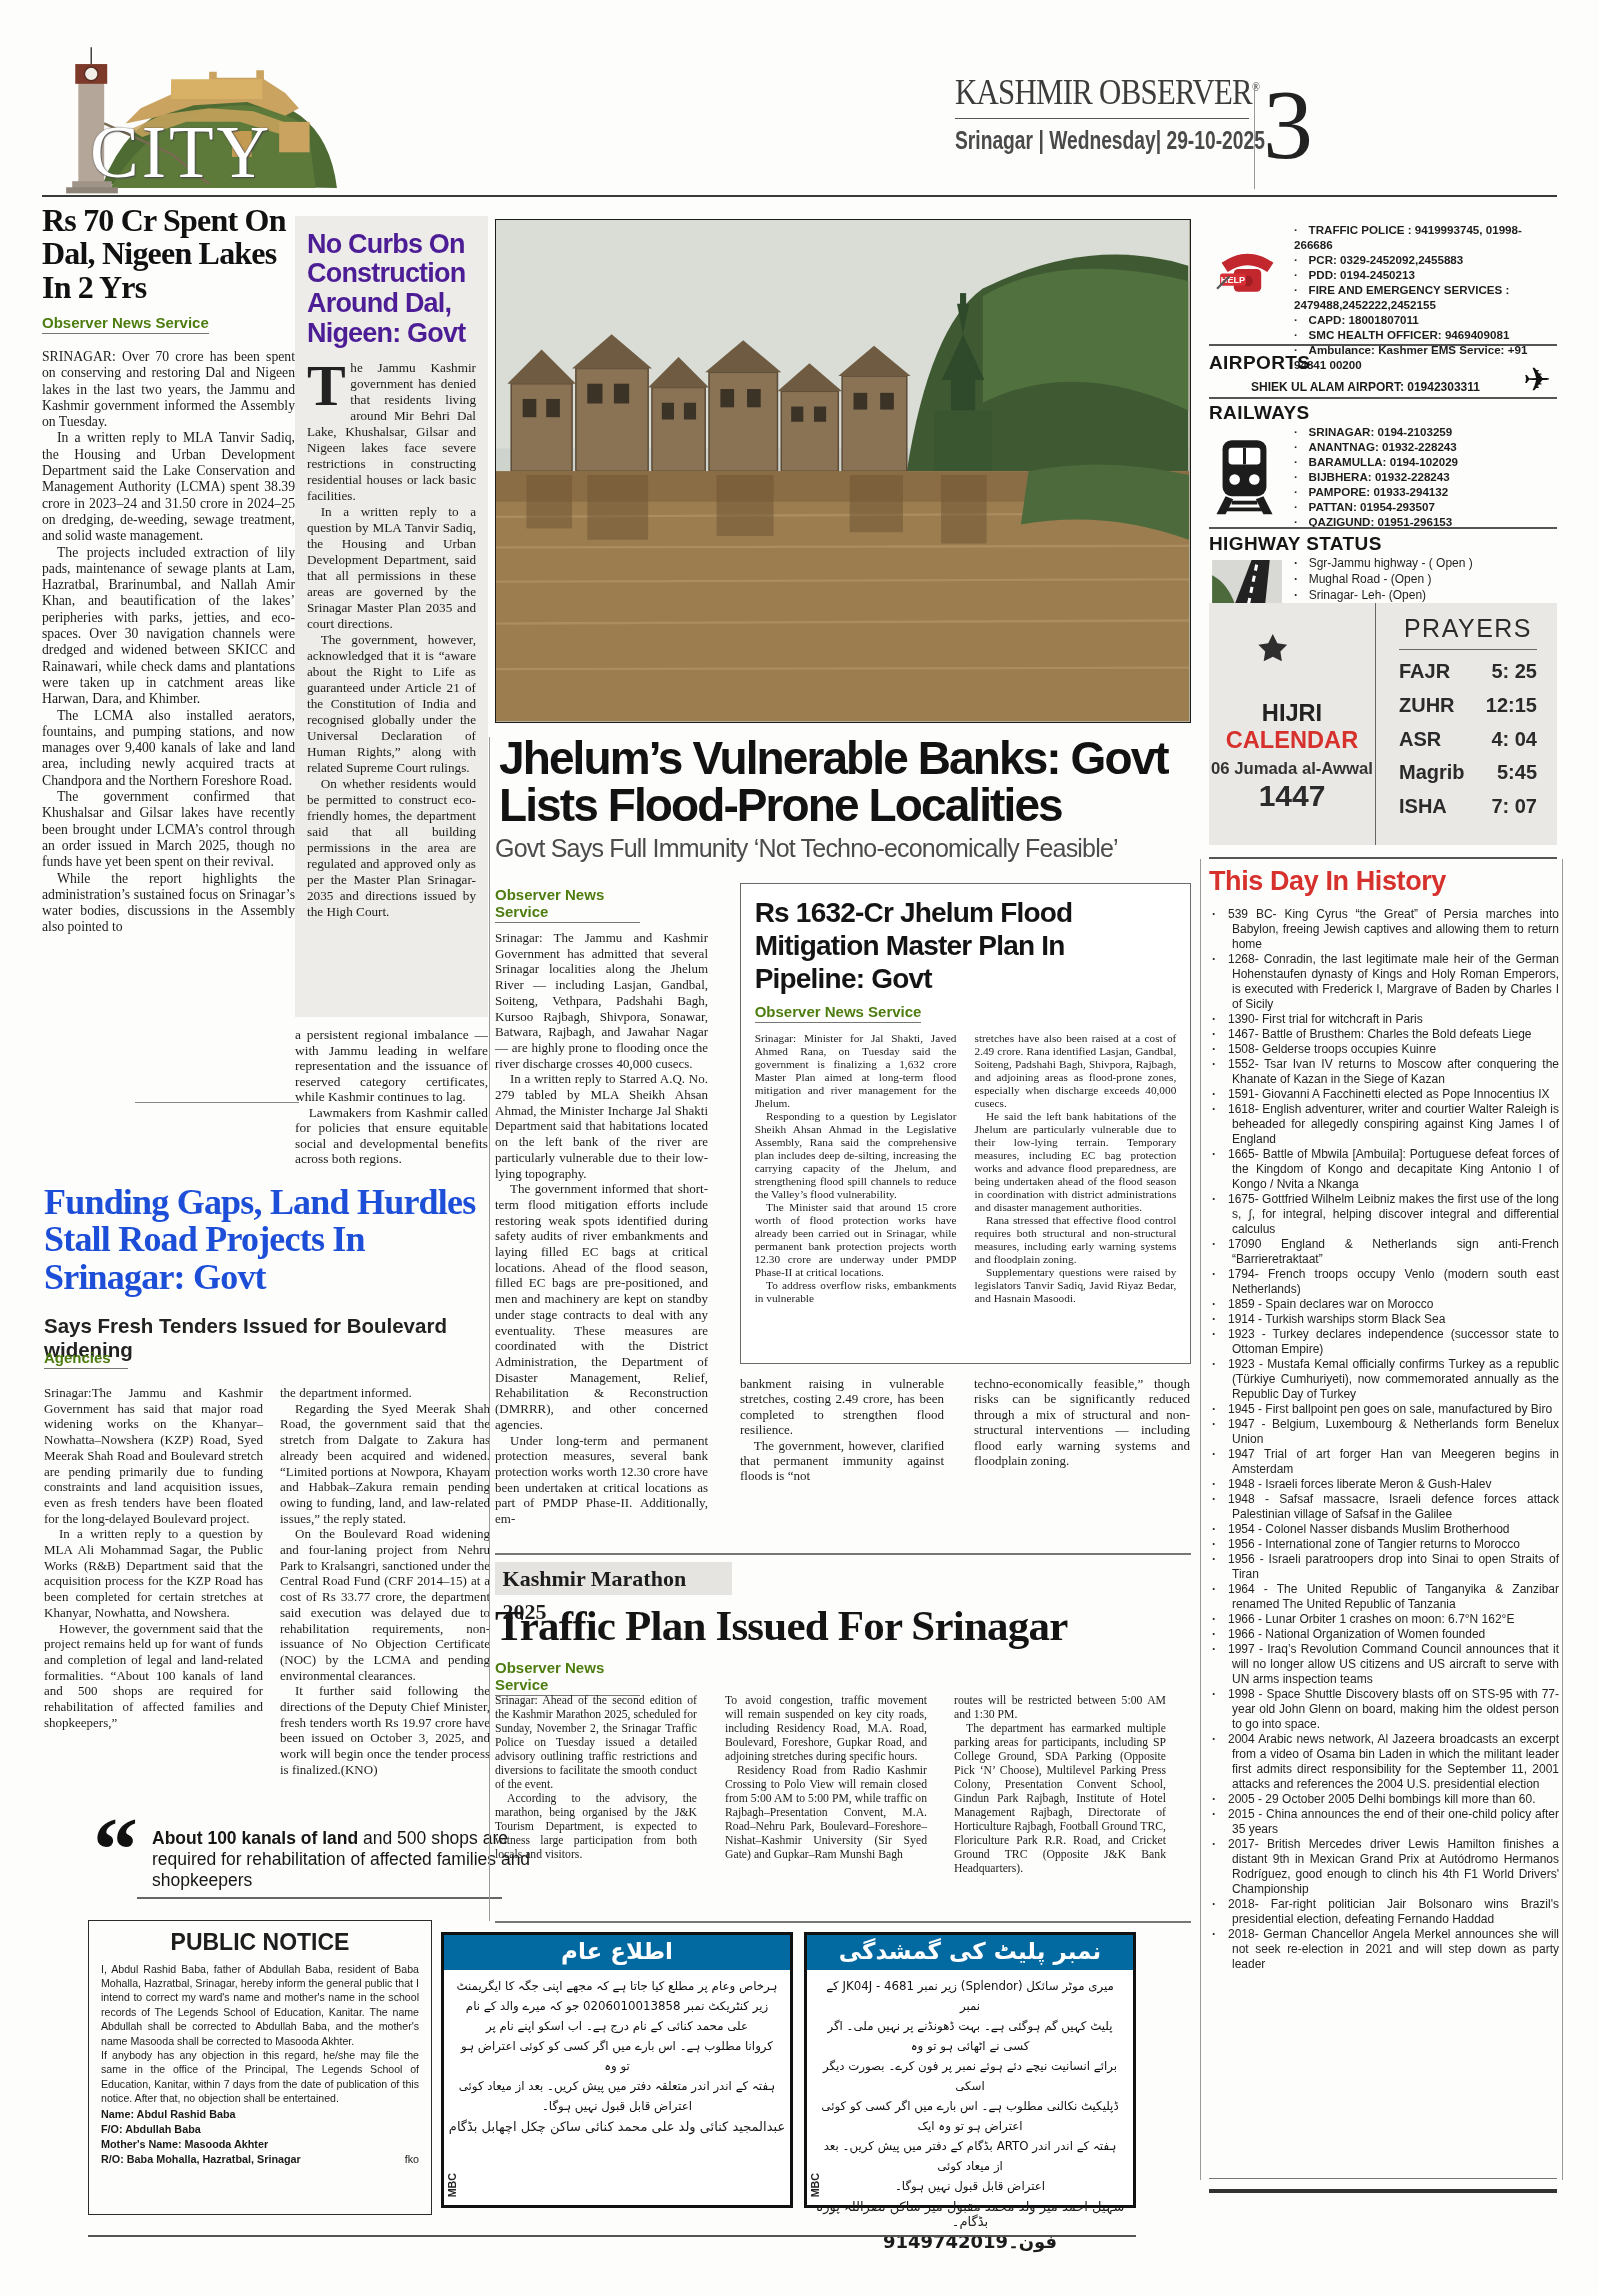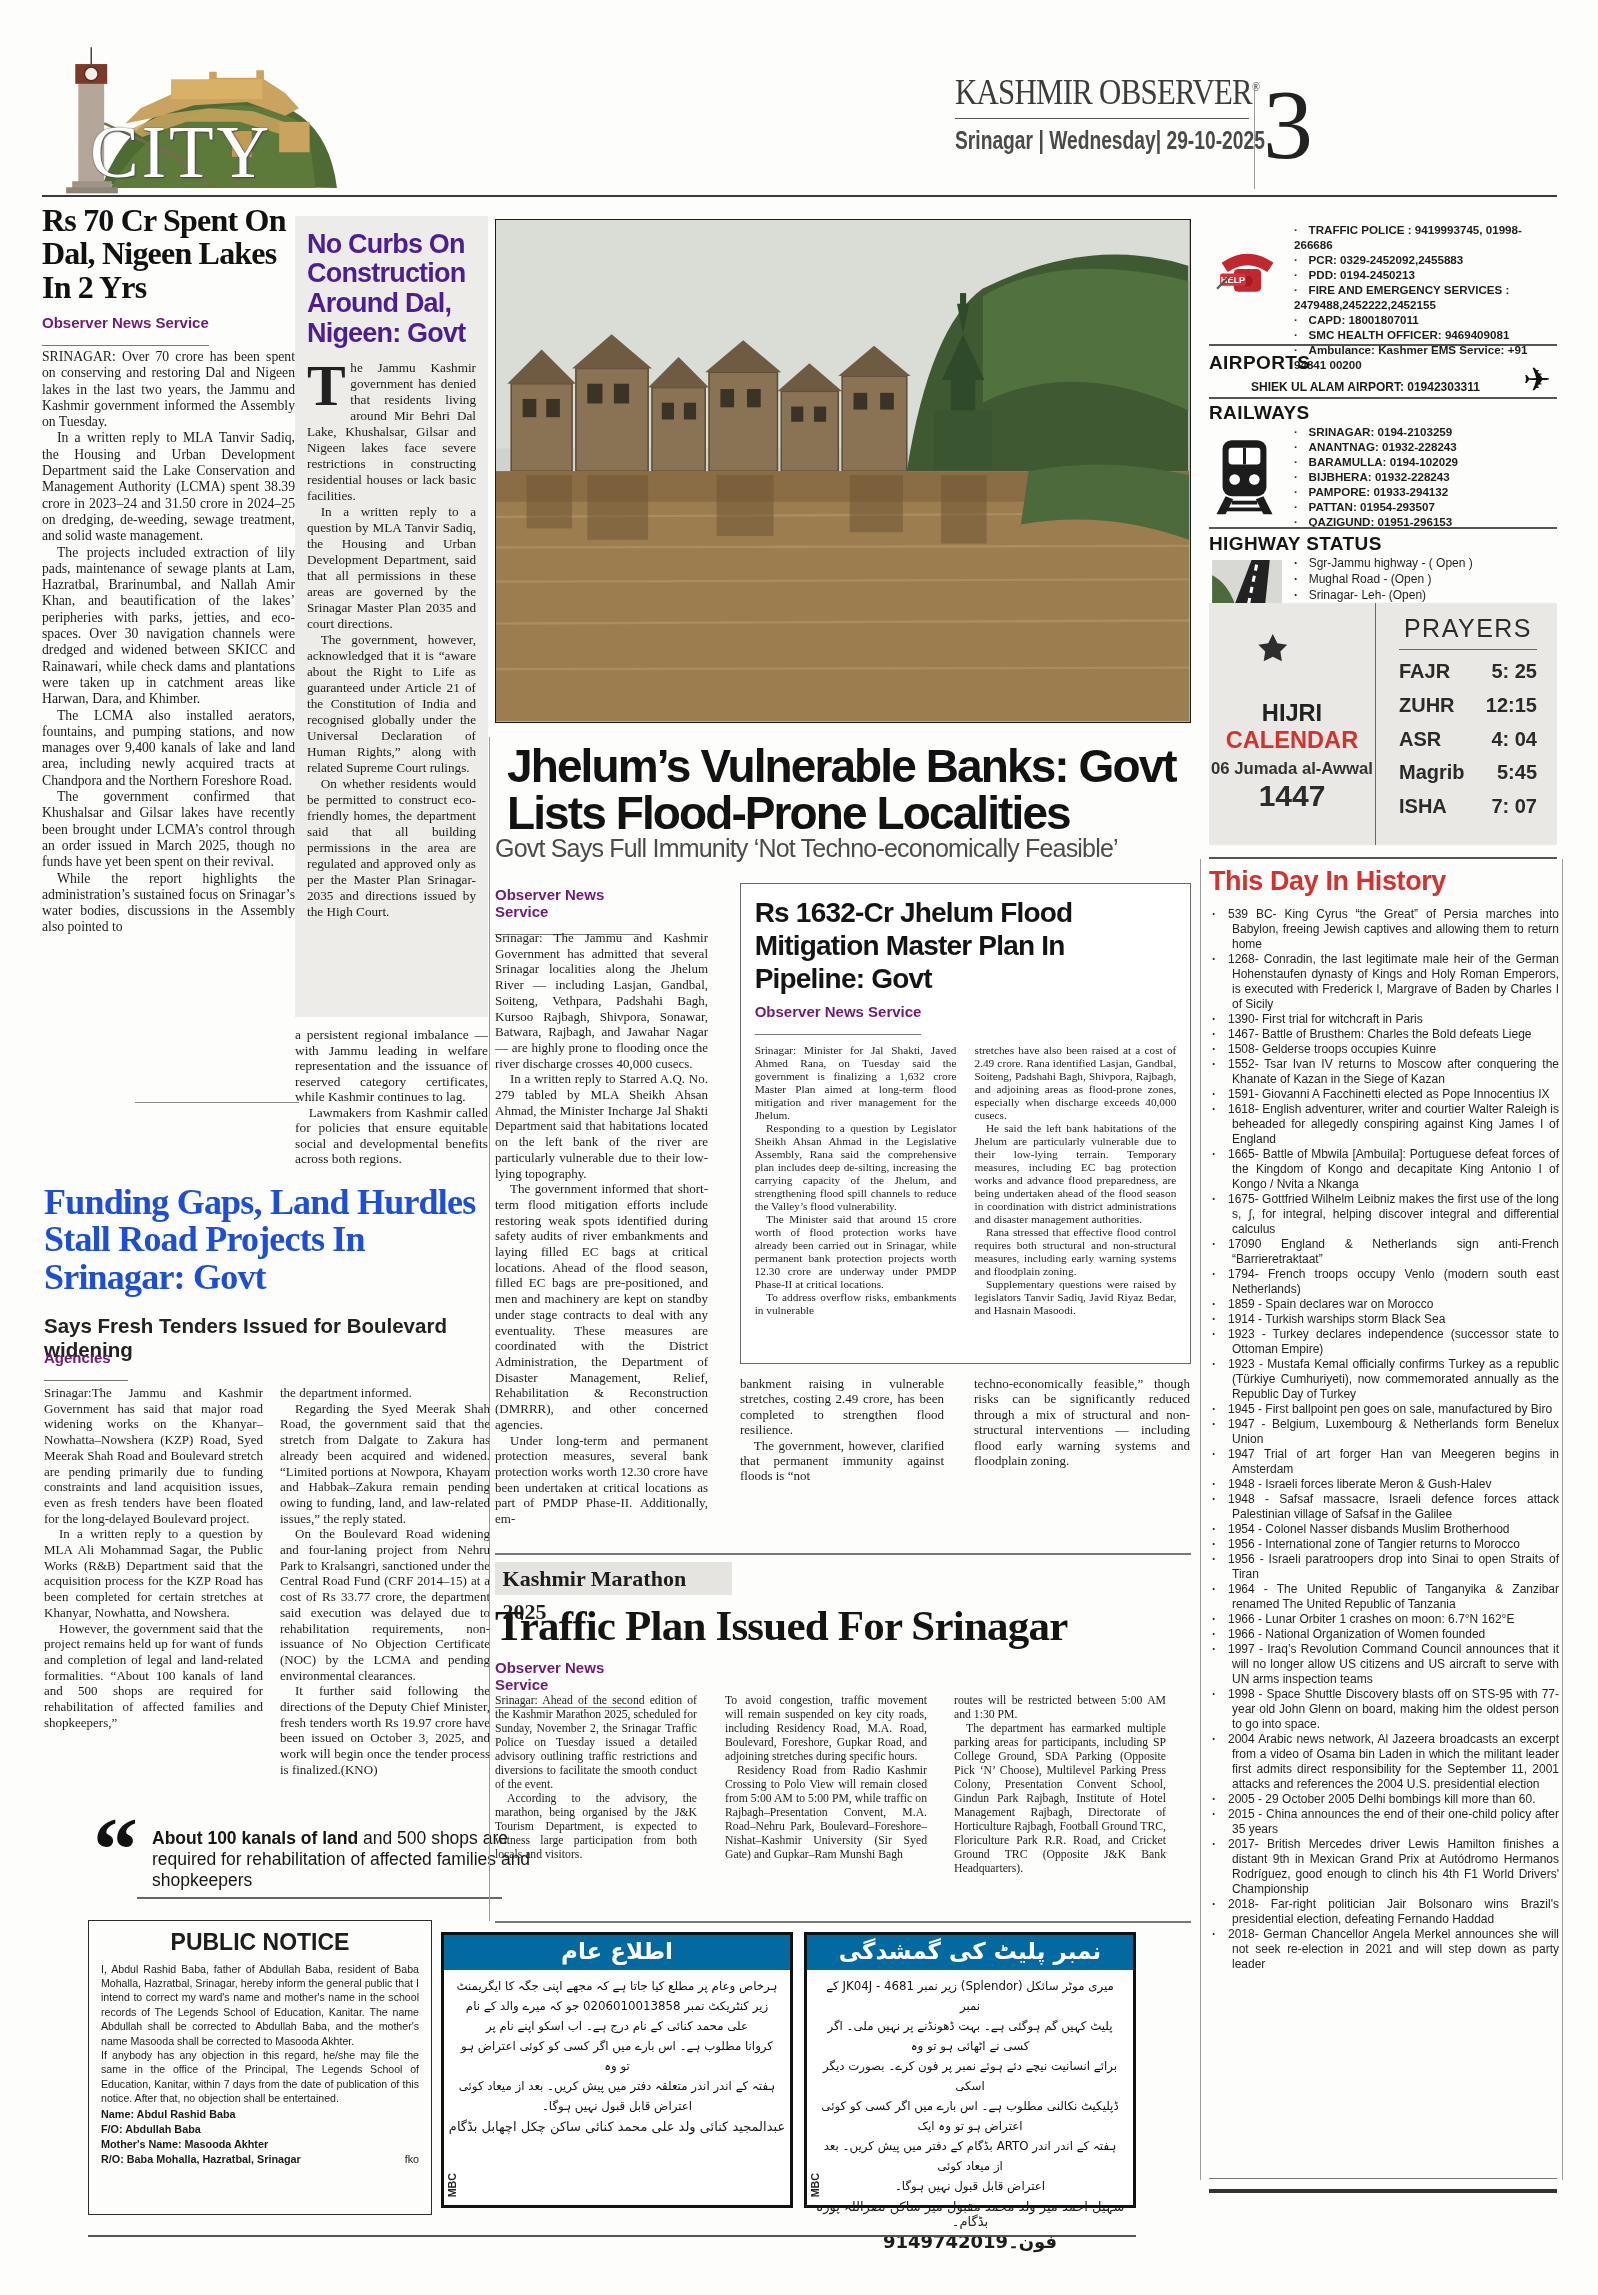--- a/index.html
+++ b/index.html
@@ -26,22 +26,22 @@
   #mast-title sup{font-size:12px;}
   #mast-rule{width:294px;height:1.5px;background:#555;margin-top:4.6px;}
   #dateline{margin-top:6px;font-size:26px;font-weight:700;color:#4a4a4a;white-space:nowrap;
      transform:scaleX(.74);transform-origin:left;letter-spacing:0;}
   #page-num{left:1263px;top:67px;font-size:100px;color:#222;font-weight:500;}
   #hdr-vrule{left:1254px;top:84px;height:105px;}
   #hdr-hrule{left:42px;top:195px;width:1515px;height:2.3px;}
 
   
   #a1-head{left:42px;top:204px;width:254px;font-size:32px;font-weight:700;line-height:1.04;letter-spacing:-0.8px;color:#111;}
-  .byline{font-family:"Liberation Sans",sans-serif;font-size:15px;font-weight:700;color:#701a75;
-     border-bottom:0.8px solid #777;padding-bottom:14px;display:inline-block;min-width:145px;}
+  .byline{font-family:"Liberation Sans",sans-serif;font-size:15px;font-weight:700;color:#4d7c0f;
+     border-bottom:0.8px solid #777;padding-bottom:2px;display:inline-block;min-width:145px;}
   #a1-byline{left:42px;top:314px;}
   #a1-body{left:42px;top:349px;width:253px;font-size:13.7px;line-height:16.3px;}
   #a1-rule{left:135px;top:1102px;width:164px;height:0.8px;background:#888;}
 
   
   #graybox{left:295px;top:216px;width:193px;height:801px;background:#edecE8;box-sizing:border-box;padding:13.7px 12px;}
   #gb-head{font-size:27px;font-weight:800;line-height:1.1;letter-spacing:-0.8px;color:#4c1d95;}
   #gb-body{margin-top:12px;font-size:13.2px;line-height:16px;}
   #gb-body p{text-indent:13.7px;margin:0;}
   #gb-body p.lead{text-indent:0;}
@@ -313,21 +313,21 @@
         <rect x="40" y="335" width="60" height="70"></rect>
           <rect x="120" y="335" width="80" height="85"></rect>
         <rect x="290" y="335" width="75" height="80"></rect>
           <rect x="465" y="335" width="70" height="75"></rect>
         <rect x="585" y="335" width="60" height="90"></rect>
       </g>
       <path d="M700 330 Q800 310 911 335 L911 420 Q800 380 690 400Z" fill="#4c6a3b"></path>
     </svg>
   </div>
 
-  <h1 class="abs" id="jh-head" style="margin:12px">Jhelum’s Vulnerable Banks: Govt Lists Flood-Prone Localities</h1>
+  <h1 class="abs" id="jh-head" style="margin:4px">Jhelum’s Vulnerable Banks: Govt Lists Flood-Prone Localities</h1>
   <div class="abs" id="jh-sub">Govt Says Full Immunity ‘Not Techno-economically Feasible’</div>
   <div class="abs">
       <span class="byline abs" id="jh-byline">Observer News Service</span>
     </div>
   <div class="abs justify body-copy" id="jh-c1">
       <p>Srinagar: The Jammu and Kashmir Government has admitted that several Srinagar localities along the Jhelum River — including Lasjan, Gandbal, Soiteng, Vethpara, Padshahi Bagh, Kursoo Rajbagh, Shivpora, Sonawar, Batwara, Rajbagh, and Jawahar Nagar — are highly prone to flooding once the river discharge crosses 40,000 cusecs.</p>
       <p>In a written reply to Starred A.Q. No. 279 tabled by MLA Sheikh Ahsan Ahmad, the Minister Incharge Jal Shakti Department said that habitations located on the left bank of the river are particularly vulnerable due to their low-lying topography.</p>
       <p>The government informed that short-term flood mitigation efforts include restoring weak spots identified during safety audits of river embankments and laying filled EC bags at critical locations. Ahead of the flood season, filled EC bags are pre-positioned, and men and machinery are kept on standby under stage contracts to deal with any eventuality. These measures are coordinated with the District Administration, the Department of Disaster Management, Relief, Rehabilitation &amp; Reconstruction (DMRRR), and other concerned agencies.</p>
       <p>Under long-term and permanent protection measures, several bank protection works worth 12.30 crore have been undertaken at critical locations as part of PMDP Phase-II. Additionally, em-</p>
     </div>

